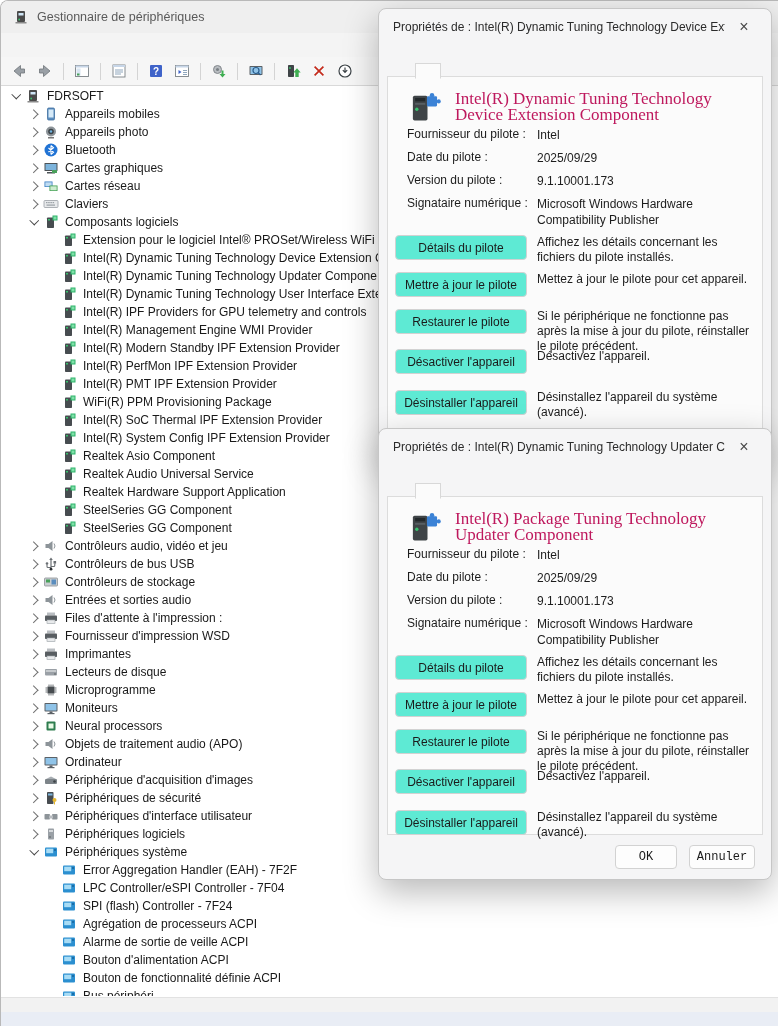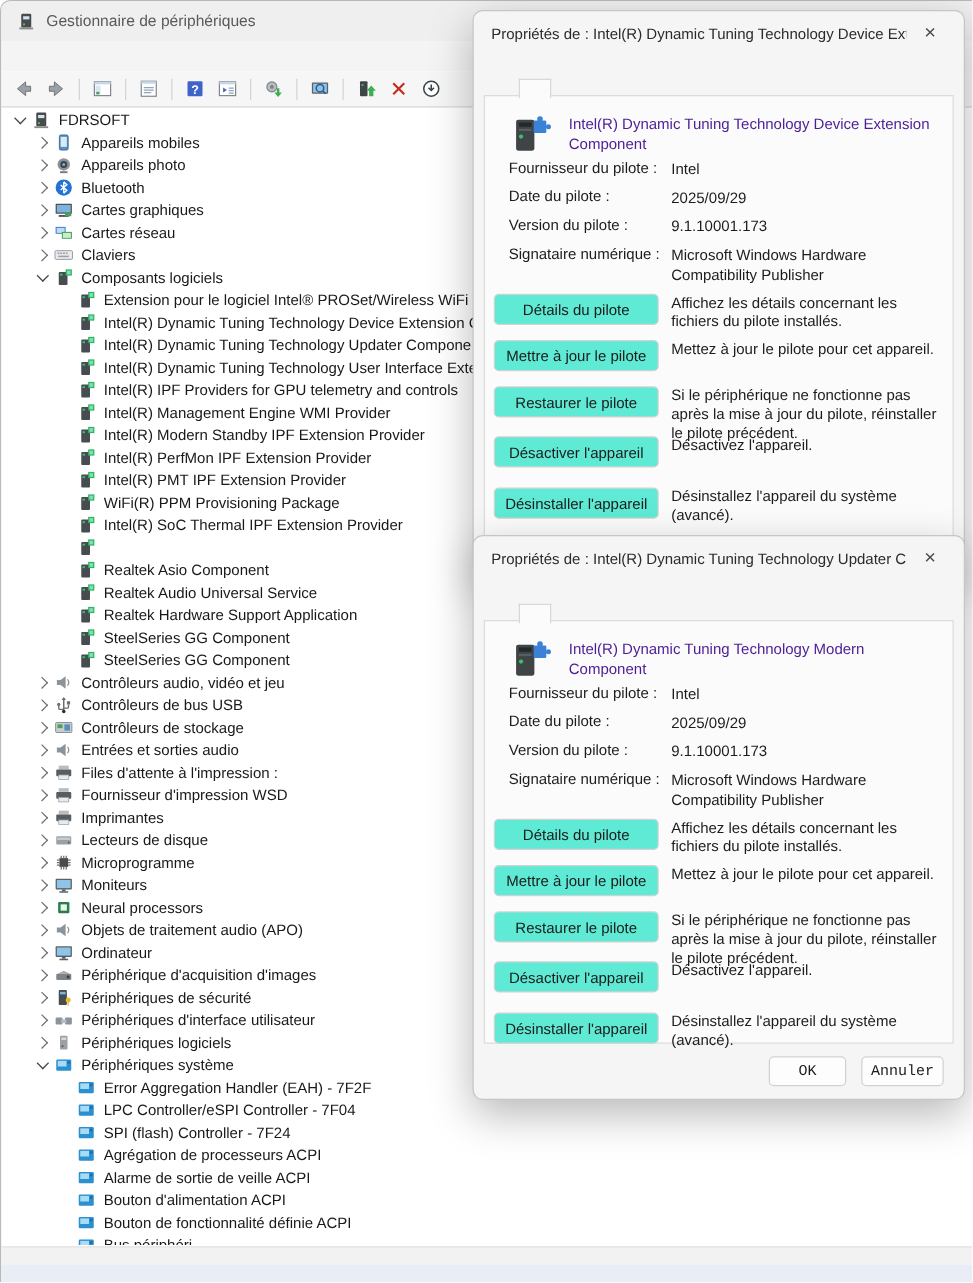--- a/index.html
+++ b/index.html
@@ -44,21 +44,21 @@
              justify-content:center;border-radius:4px;margin-left:6px;}
   .tabs{position:absolute;top:40px;left:12px;display:flex;align-items:flex-end;height:28px;z-index:3;}
   .tab{padding:4px 11px 5px;font-size:12px;color:#1b1b1b;border:1px solid transparent;}
   .tab.active{background:#fbfbfb;border-color:#d8d8d8;border-bottom-color:#fbfbfb;
               padding:6px 12px 8px;margin-bottom:-2px;}
   .page{position:absolute;left:8px;right:8px;top:67px;bottom:8px;background:#fbfbfb;
         border:1px solid #dcdcdc;z-index:1;}
   .dlg2 .page{bottom:44px;}
   .dev-head{position:absolute;top:80px;left:26px;right:20px;display:flex;gap:14px;z-index:2;}
   .dev-head svg{width:36px;height:36px;flex:0 0 36px;}
-  .dev-name{font-size:12px;color:#4c1d95;line-height:16px;max-width:300px;padding-top:2px;}
+  .dev-name{font-size:17px;color:#be185d;line-height:16px;max-width:300px;padding-top:2px;font-family:Liberation Serif, serif;}
   .fields{position:absolute;top:118px;left:28px;right:16px;z-index:2;}
   .field{position:relative;min-height:16px;margin-bottom:7px;}
   .f-label{width:128px;font-size:12px;color:#1c1c1c;}
   .f-value{position:absolute;left:130px;top:0;width:214px;font-size:12px;color:#1c1c1c;line-height:16px;}
   .actions{position:absolute;left:16px;right:14px;top:0;bottom:0;z-index:2;pointer-events:none;}
   .action-row{position:absolute;left:0;right:0;pointer-events:auto;}
   .action-row:nth-child(1){top:226px}.action-row:nth-child(2){top:263px}
   .action-row:nth-child(3){top:300px}.action-row:nth-child(4){top:340px}
   .action-row:nth-child(5){top:381px}
   .act-btn{position:absolute;left:0;top:0;width:132px;height:25px;background:#5eead4;
@@ -549,20 +549,21 @@
         </span>
     <span class="tree-label">Intel(R) SoC Thermal IPF Extension Provider</span>
   </div>
       <div class="tree-row lvl2 exp-leaf">
     <span class="expander"></span>
     <span class="icon-slot">
           <svg viewBox="0 0 16 16">
             <use href="#sym-software-component"></use>
           </svg>
         </span>
+    <span class="tree-label">Intel(R) System Config IPF Extension Provider</span>
   </div>
       <div class="tree-row lvl2 exp-leaf">
     <span class="expander"></span>
     <span class="icon-slot">
           <svg viewBox="0 0 16 16">
             <use href="#sym-software-component"></use>
           </svg>
         </span>
     <span class="tree-label">Realtek Asio Component</span>
   </div>
@@ -946,21 +947,21 @@
       <div class="tab"></div>
       <div class="tab active"></div>
       <div class="tab"></div>
       <div class="tab"></div>
     </div>
   <div class="page"></div>
   <div class="dev-head">
     <svg viewBox="0 0 32 32">
         <use href="#sym-device-component"></use>
       </svg>
-    <div class="dev-name">Intel(R) Dynamic Tuning Technology Modern Component</div>
+    <div class="dev-name">Intel(R) Package Tuning Technology Updater Component</div>
   </div>
   <div class="fields">
       <div class="field">
     <div class="f-label">Fournisseur du pilote :</div>
     <div class="f-value">Intel</div>
   </div>
       <div class="field">
     <div class="f-label">Date du pilote :</div>
     <div class="f-value">2025/09/29</div>
   </div>

